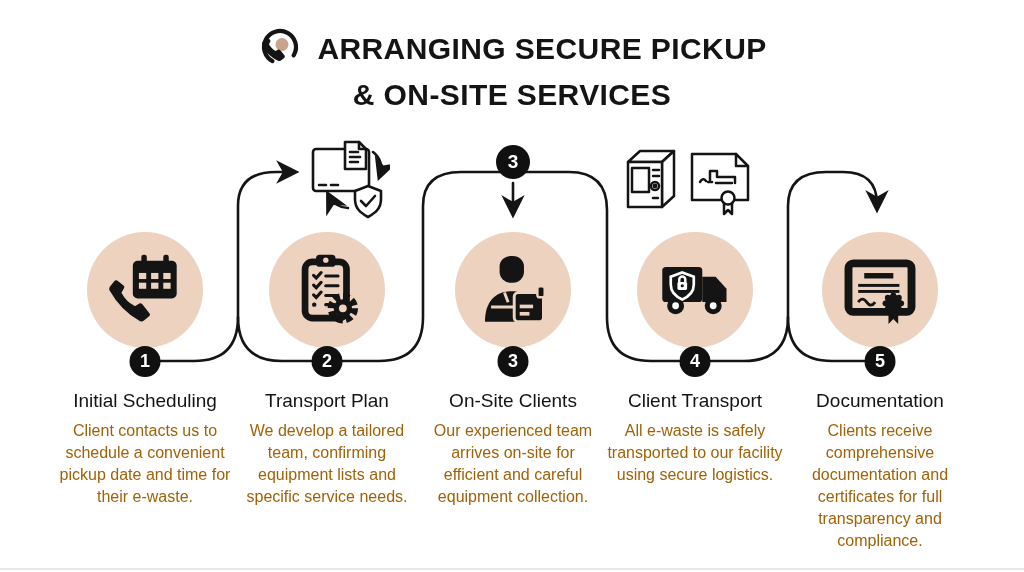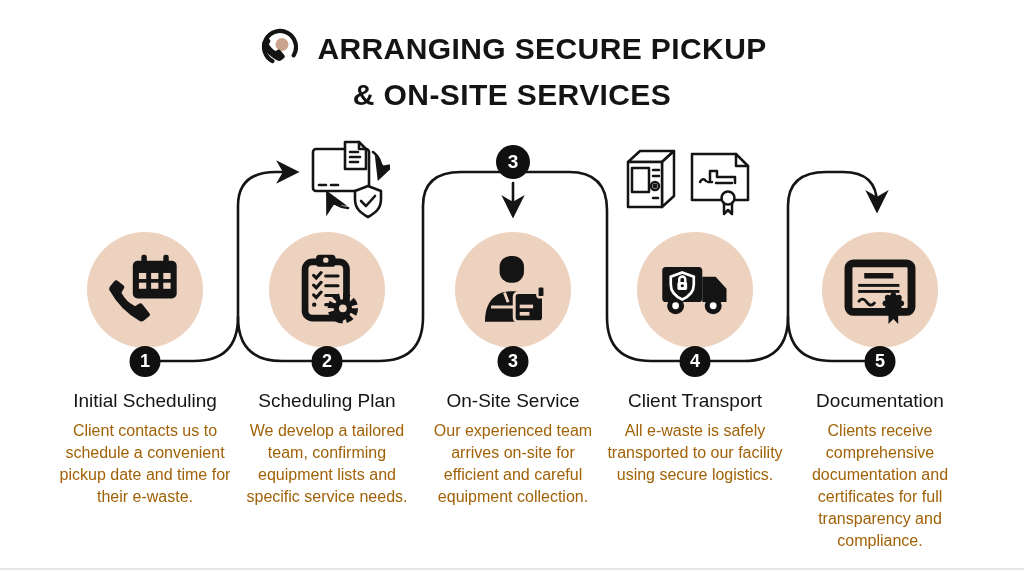--- a/index.html
+++ b/index.html
@@ -144,41 +144,41 @@
             <path d="M31 36.5 h9"></path>
           <path d="M31 44 h7"></path>
         </g>
         <circle cx="21.5" cy="44" r="1.8" fill="#141414"></circle>
         <circle cx="45" cy="47" r="9" fill="none" stroke="#141414" stroke-width="7" stroke-dasharray="4.6 2.45"></circle>
         <circle cx="45" cy="47" r="7.5" fill="#141414"></circle>
         <circle cx="45" cy="47" r="3.2" fill="#ecd2bf"></circle>
       </svg>
     </div>
     <div class="badge">2</div>
-    <div class="step-title">Scheduling Plan</div>
+    <div class="step-title">Transport Plan</div>
     <div class="step-desc">We develop a tailored team, confirming equipment lists and specific service needs.</div>
   </div>
 
   <div class="step" style="left:421px;top:232px;">
     <div class="circle">
       <svg width="78" height="78" viewBox="0 0 64 64">
         <rect x="21" y="4" width="20" height="22" rx="9" fill="#141414"></rect>
         <path d="M9 58 c0-17 9-25 22-25 s22 8 22 25 z" fill="#141414"></path>
         <g stroke="#ecd2bf" stroke-width="2.4" fill="none">
           <path d="M25 34 l3 8 M37 34 l-3 8"></path>
           <path d="M14 46 h36"></path>
         </g>
         <rect x="33" y="34" width="24" height="24" rx="3.5" fill="#141414" stroke="#ecd2bf" stroke-width="2.4"></rect>
         <rect x="52" y="29" width="6" height="9" rx="2" fill="#141414" stroke="#ecd2bf" stroke-width="2"></rect>
         <rect x="37.5" y="44" width="11" height="3" fill="#ecd2bf"></rect>
         <rect x="37.5" y="50" width="8" height="3" fill="#ecd2bf"></rect>
       </svg>
     </div>
     <div class="badge">3</div>
-    <div class="step-title">On-Site Service</div>
+    <div class="step-title">On-Site Clients</div>
     <div class="step-desc">Our experienced team arrives on-site for efficient and careful equipment collection.</div>
   </div>
 
   <div class="step" style="left:603px;top:232px;">
     <div class="circle">
       <svg width="80" height="78" viewBox="0 0 66 64">
         <rect x="6" y="13" width="33" height="29" rx="3" fill="#141414"></rect>
         <path d="M39 21 h11 l9 10 v11 h-20 z" fill="#141414"></path>
         <circle cx="17" cy="45" r="7" fill="#141414"></circle>
           <circle cx="17" cy="45" r="2.8" fill="#ffffff"></circle>

